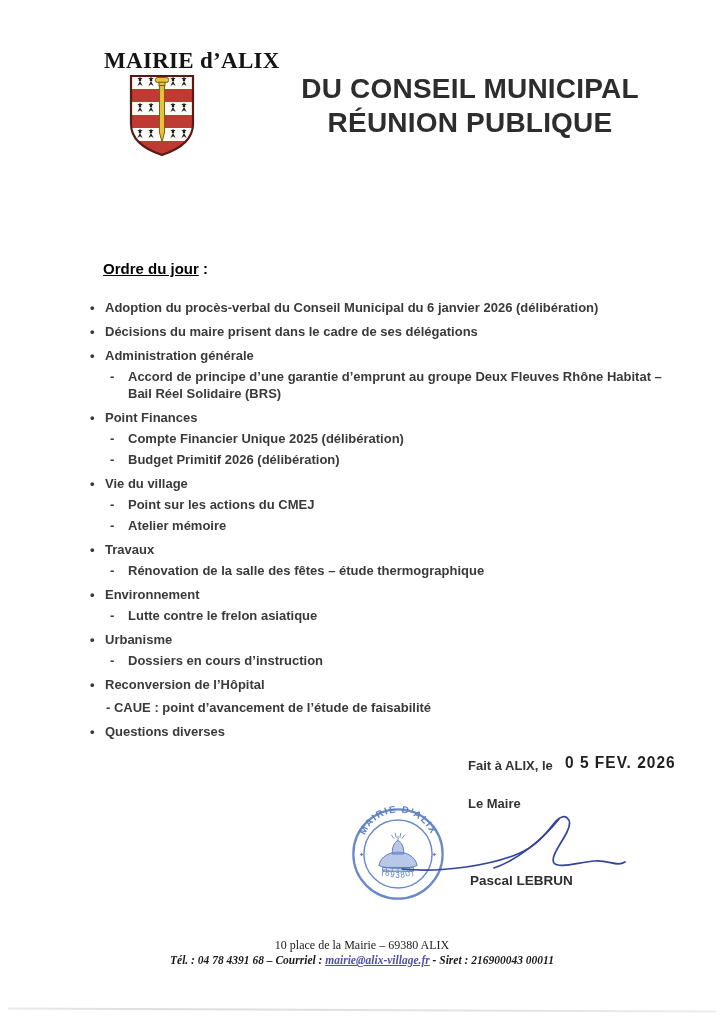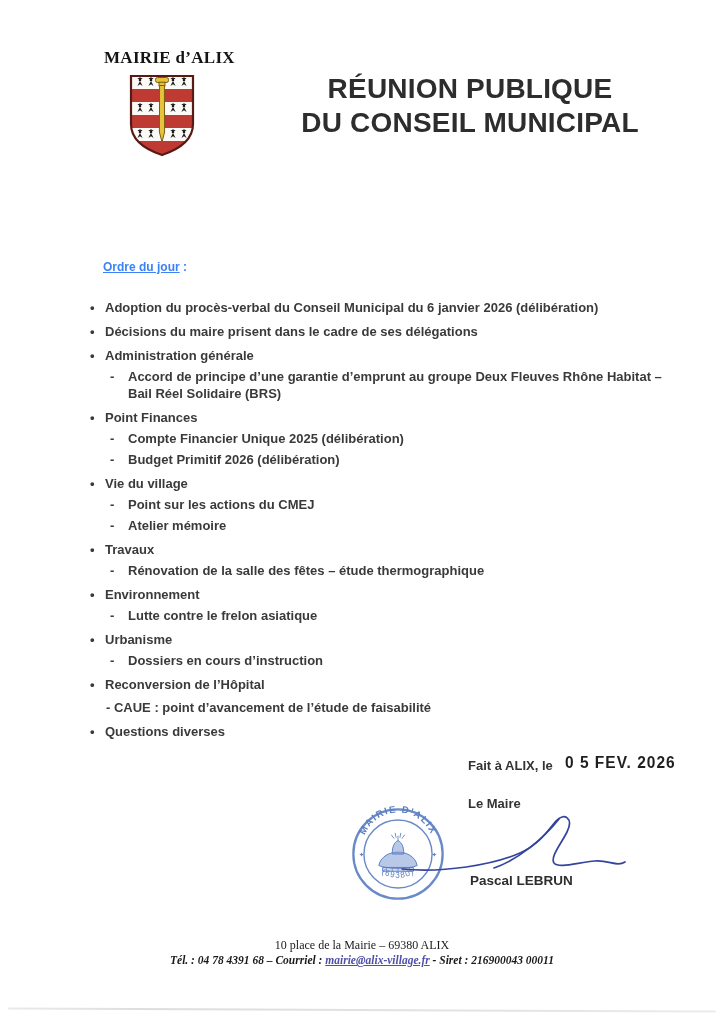--- a/index.html
+++ b/index.html
@@ -4,34 +4,34 @@
 <style>
   html,body{margin:0;padding:0;background:#e9e9e9;}
   .page{
     position:relative;width:724px;height:1024px;background:#ffffff;
     margin:0 auto;overflow:hidden;
     font-family:"Liberation Sans",sans-serif;color:#3b3b3b;
   }
   
   .mairie-label{
     position:absolute;left:104px;top:48px;width:120px;text-align:center;
-    font-family:"Liberation Serif",serif;font-weight:bold;font-size:17px;
+    font-family:"Liberation Serif",serif;font-weight:bold;font-size:23px;
     color:#141414;letter-spacing:.3px;white-space:nowrap;
   }
   .coat{position:absolute;left:128px;top:74px;}
   .doc-title{
     position:absolute;left:300px;top:72px;width:340px;text-align:center;
     font-size:28px;font-weight:bold;color:#2d2d2d;line-height:34px;letter-spacing:.2px;
   }
   .date-line{
     position:absolute;left:56px;top:218px;width:668px;text-align:center;
     font-size:18px;font-weight:bold;color:#343434;
   }
   .agenda-heading{
-    position:absolute;left:103px;top:260px;font-size:12px;font-weight:bold;color:#3b82f6;
+    position:absolute;left:103px;top:260px;font-size:15px;font-weight:bold;color:#000000;
   }
   .agenda-heading .u{text-decoration:underline;}
   .agenda{
     position:absolute;left:90px;top:292px;right:52px;
     font-size:13px;line-height:17px;font-weight:600;color:#3a3a3a;
   }
   .agenda-item{display:flex;margin-top:7px;}
   .agenda-item .bullet{width:15px;flex:none;}
   .agenda-sub{display:flex;margin-top:4px;padding-left:20px;}
   .agenda-sub .dash{width:18px;flex:none;}
@@ -96,22 +96,22 @@
     </g>
     <g>
       <rect x="27.5" y="3.5" width="13" height="5" rx="2" fill="#e7c33b" stroke="#7a5c12" stroke-width="1"></rect>
       <rect x="31" y="8.2" width="6" height="3.6" fill="#e7c33b" stroke="#7a5c12" stroke-width="1"></rect>
       <path d="M31.6,11.5 h4.8 L36.6,58 L34,68 L31.4,58 Z" fill="#e7c33b" stroke="#7a5c12" stroke-width="1"></path>
     </g>
     <path d="M3,2 H65 V50 C65,66 52,75 34,81 C16,75 3,66 3,50 Z" fill="none" stroke="#5a1a14" stroke-width="2.2"></path>
   </svg>
 
   <div class="doc-title">
+    <div>DU CONSEIL MUNICIPAL</div>
     <div>RÉUNION PUBLIQUE</div>
-    <div>DU CONSEIL MUNICIPAL</div>
   </div>
 
 
   <div class="agenda-heading">
     <span class="u">Ordre du jour</span><span> :</span>
   </div>
 
   <div class="agenda" id="agenda-list">
       <div class="agenda-item">
         <span class="bullet">•</span>

